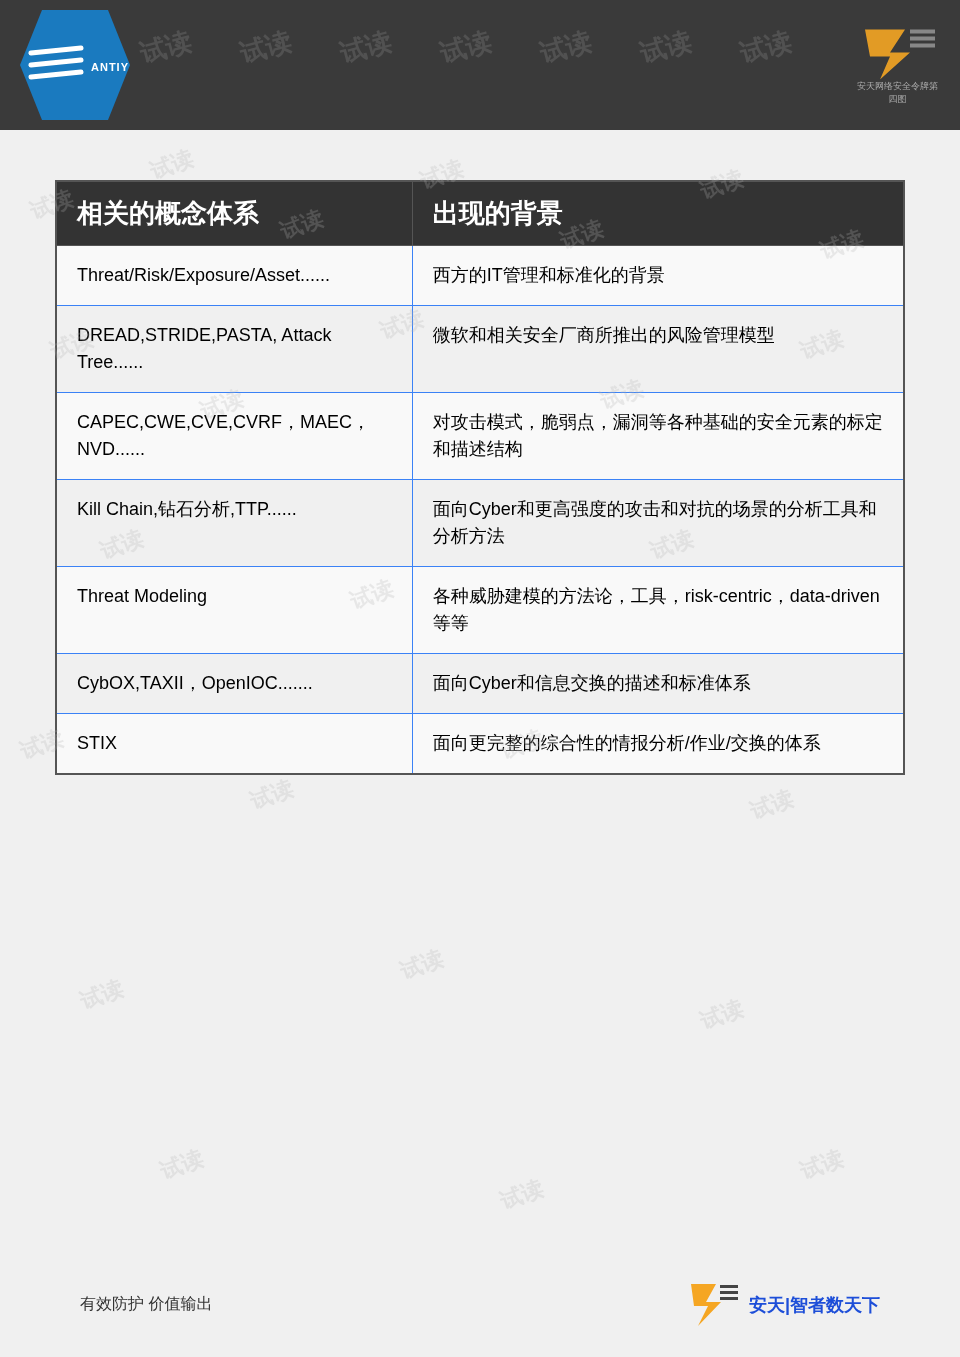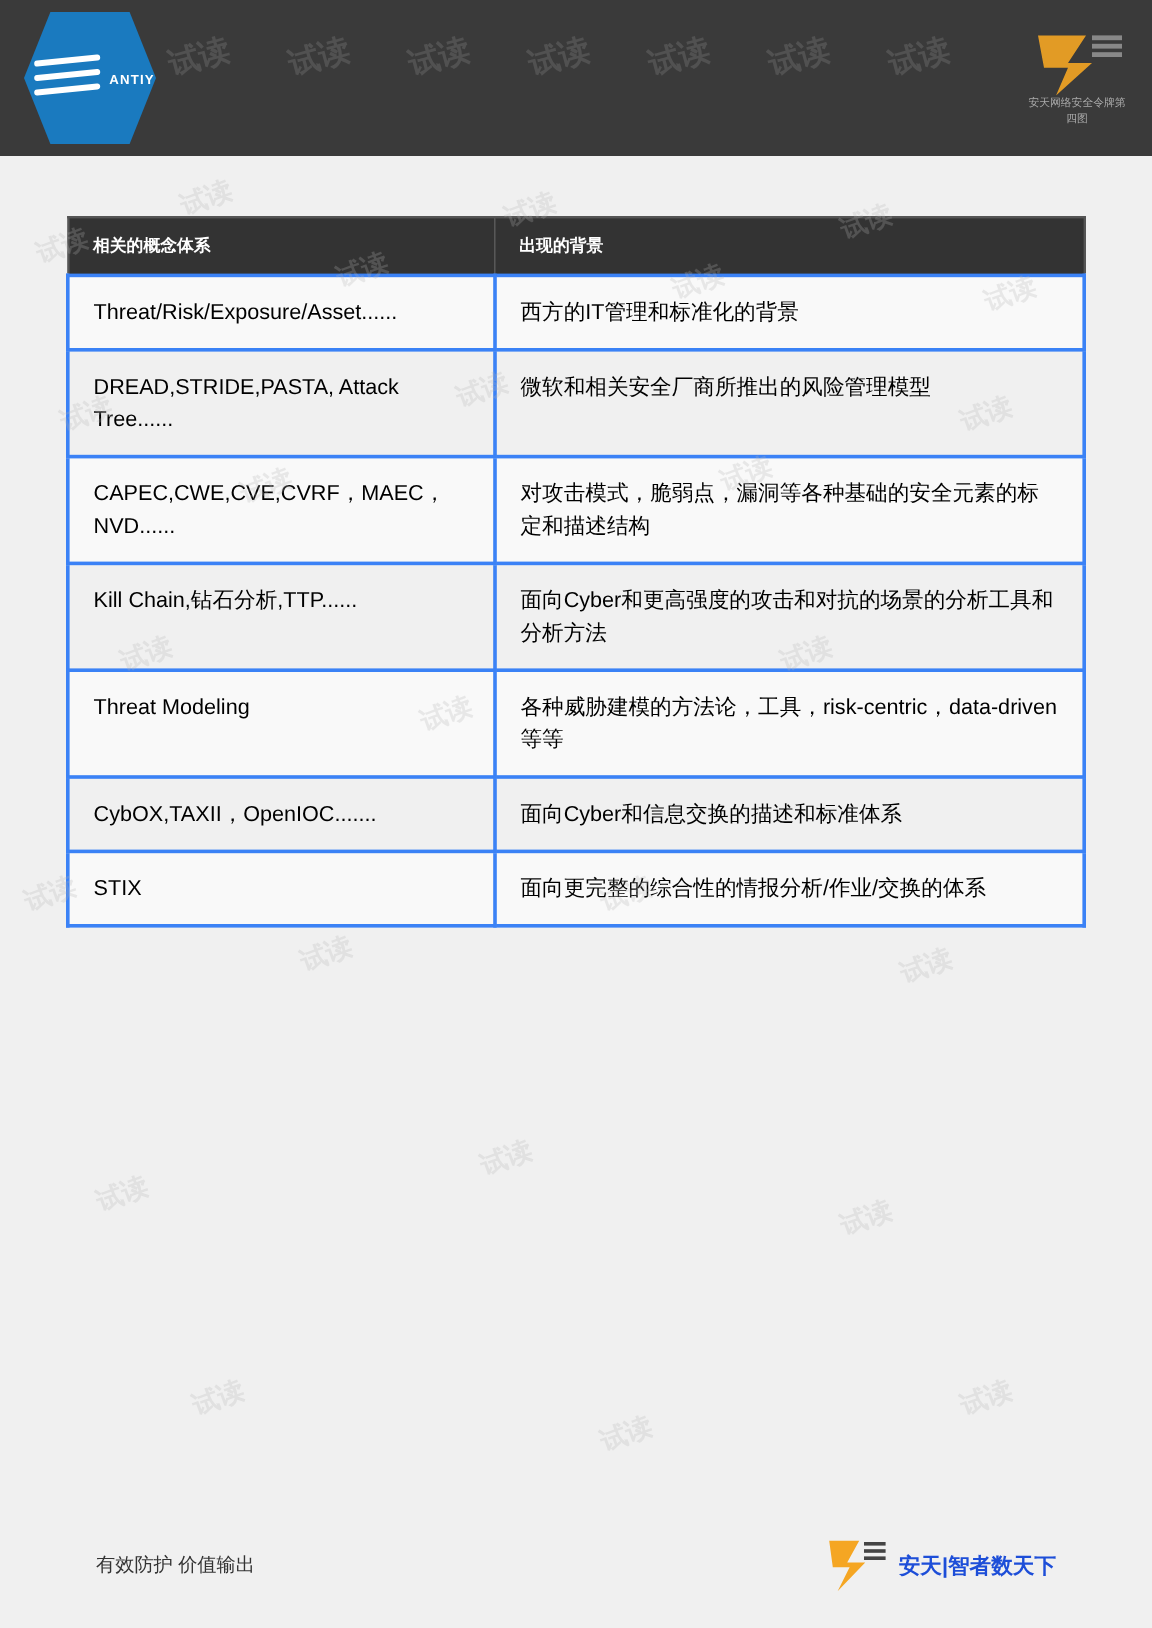--- a/index.html
+++ b/index.html
@@ -84,31 +84,31 @@
     .concept-table {
       width: 100%;
       border-collapse: collapse;
       border: 2px solid #555;
     }
 
     .concept-table th {
       background: #333;
       color: white;
       padding: 14px 20px;
-      font-size: 14px;
+      font-size: 26px;
       font-weight: bold;
       text-align: left;
       border: 1px solid #555;
     }
 
     .concept-table td {
       padding: 16px 20px;
       font-size: 18px;
       vertical-align: top;
-      border: 3px solid #3b82f6;
+      border: 1px solid #3b82f6;
       background: white;
       line-height: 1.5;
     }
 
     .concept-table tr:nth-child(odd) td {
       background: #f9f9f9;
     }
 
     .concept-table tr:nth-child(even) td {
       background: #f0f0f0;

